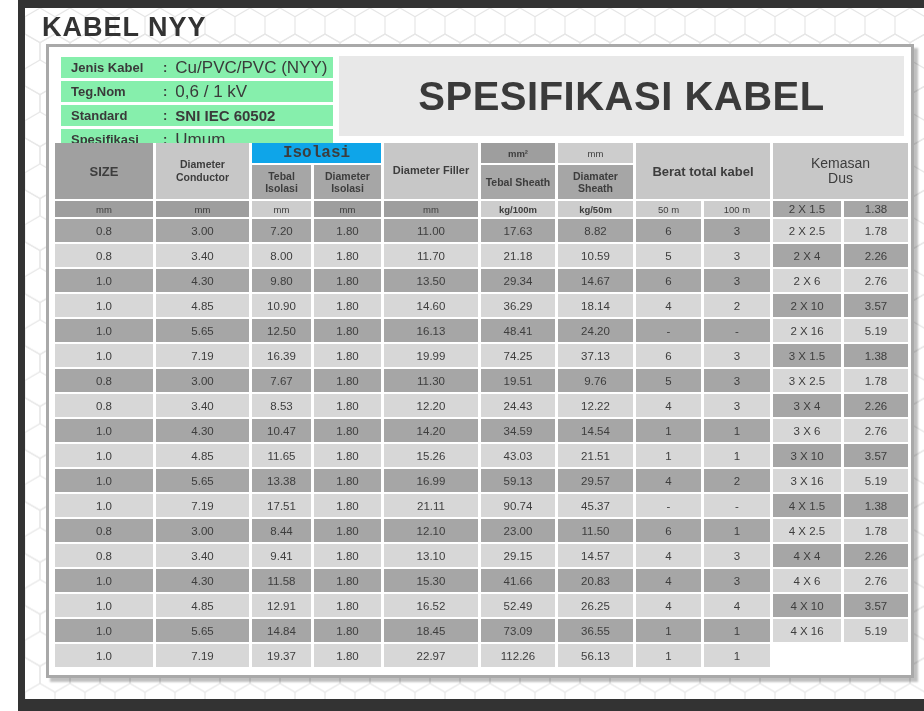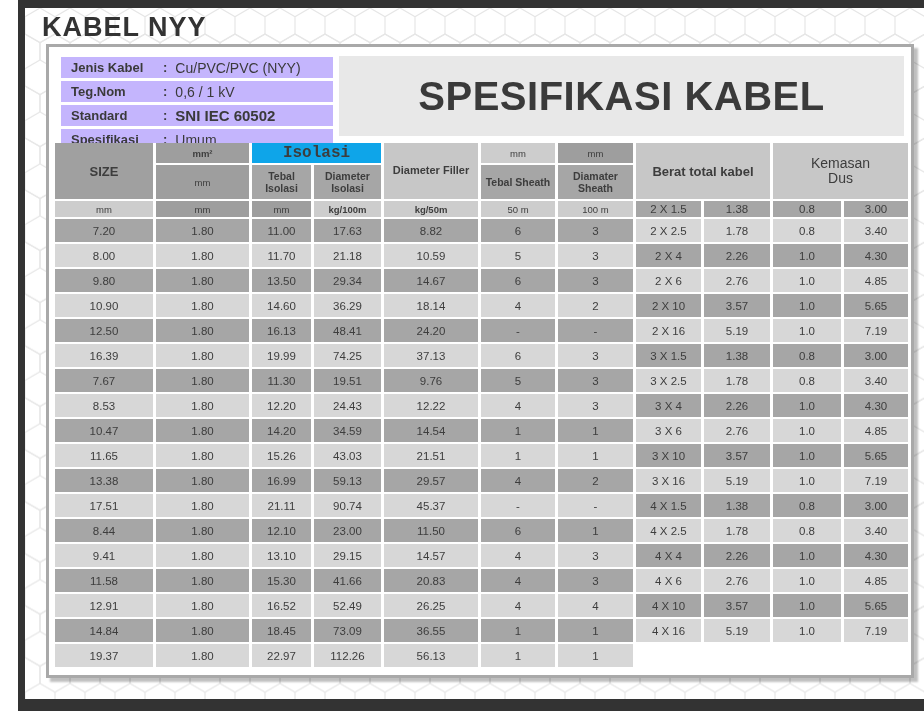--- a/index.html
+++ b/index.html
@@ -13,25 +13,25 @@
 
   .page-title { position:absolute; left:17px; top:4px; font-size:27px; font-weight:800;
                 letter-spacing:1px; color:#333; z-index:2; }
 
   .card { position:absolute; left:21px; top:36px; width:868px; height:634px;
           background:#ffffff; border:3px solid #a9a9a9; z-index:1;
           box-shadow:4px 4px 2px rgba(0,0,0,0.25); }
 
   
   .info-wrap { position:absolute; left:12px; top:10px; width:272px; }
-  .info-bar { display:flex; align-items:center; background:#c4b5fd; height:21px;
+  .info-bar { display:flex; align-items:center; background:#86efac; height:21px;
               margin-bottom:3px; padding-left:10px; color:#3a3a3a; }
   .info-label { font-weight:bold; font-size:13px; width:92px; }
   .info-colon { font-weight:bold; font-size:13px; margin-right:8px; }
-  .info-value { font-size:14px; }
+  .info-value { font-size:17px; }
   .info-bar.em .info-value { font-weight:bold; font-size:15px; }
 
   
   .main-title-panel { position:absolute; left:290px; top:9px; width:565px; height:80px;
                       background:#e8e8e8; display:flex; align-items:center; justify-content:center; }
   .main-title { font-size:40px; font-weight:800; color:#3a3a3a; letter-spacing:0.5px; }
 
   
   .spec-table { position:absolute; left:6px; top:96px; width:853px;
                 display:grid; background:#ffffff;
@@ -112,20 +112,21 @@
         <span class="info-value">Umum</span>
       </div>
     </div>
 
     <div class="main-title-panel">
       <div class="main-title">SPESIFIKASI KABEL</div>
     </div>
 
     <div class="spec-table" id="specTable">
       <div class="cell hd  h-size">SIZE</div>
+      <div class="cell hl  h-cond">Diameter Conductor</div>
       <div class="cell grp h-isog">Isolasi</div>
       <div class="cell sub h-tiso">Tebal Isolasi</div>
       <div class="cell sub h-diso">Diameter Isolasi</div>
       <div class="cell hl  h-fill">Diameter Filler</div>
       <div class="cell sub h-tshe">Tebal Sheath</div>
       <div class="cell sub h-dshe">Diamater Sheath</div>
       <div class="cell hl  h-berat">Berat total kabel</div>
       <div class="cell hl  h-kem">
           <span class="narrow">Kemasan Dus</span>
         </div>

